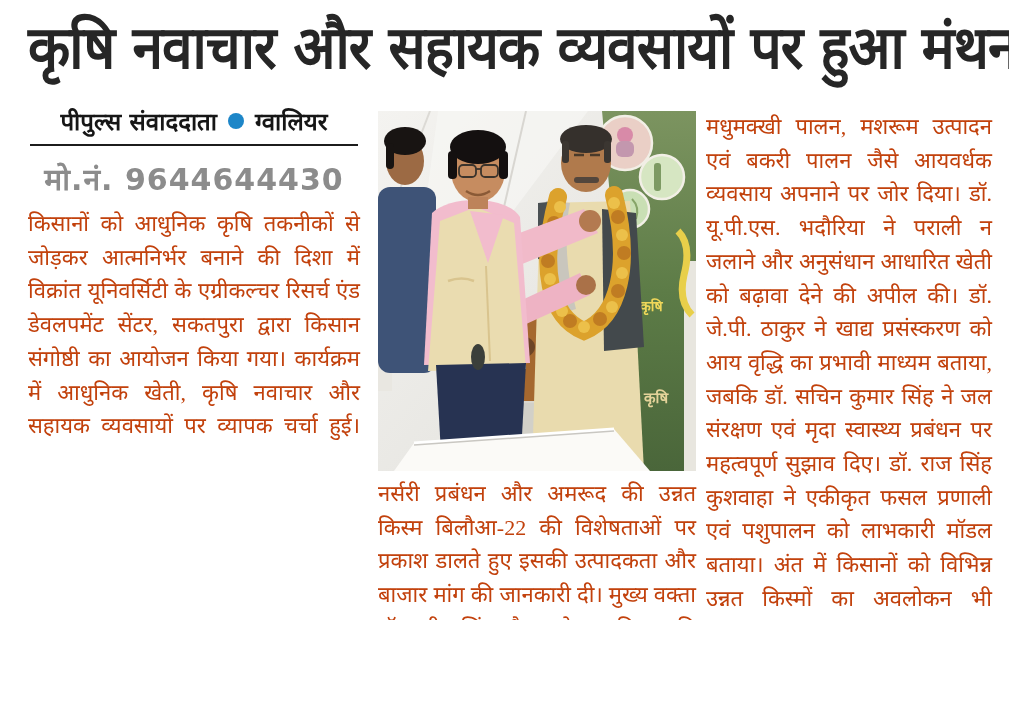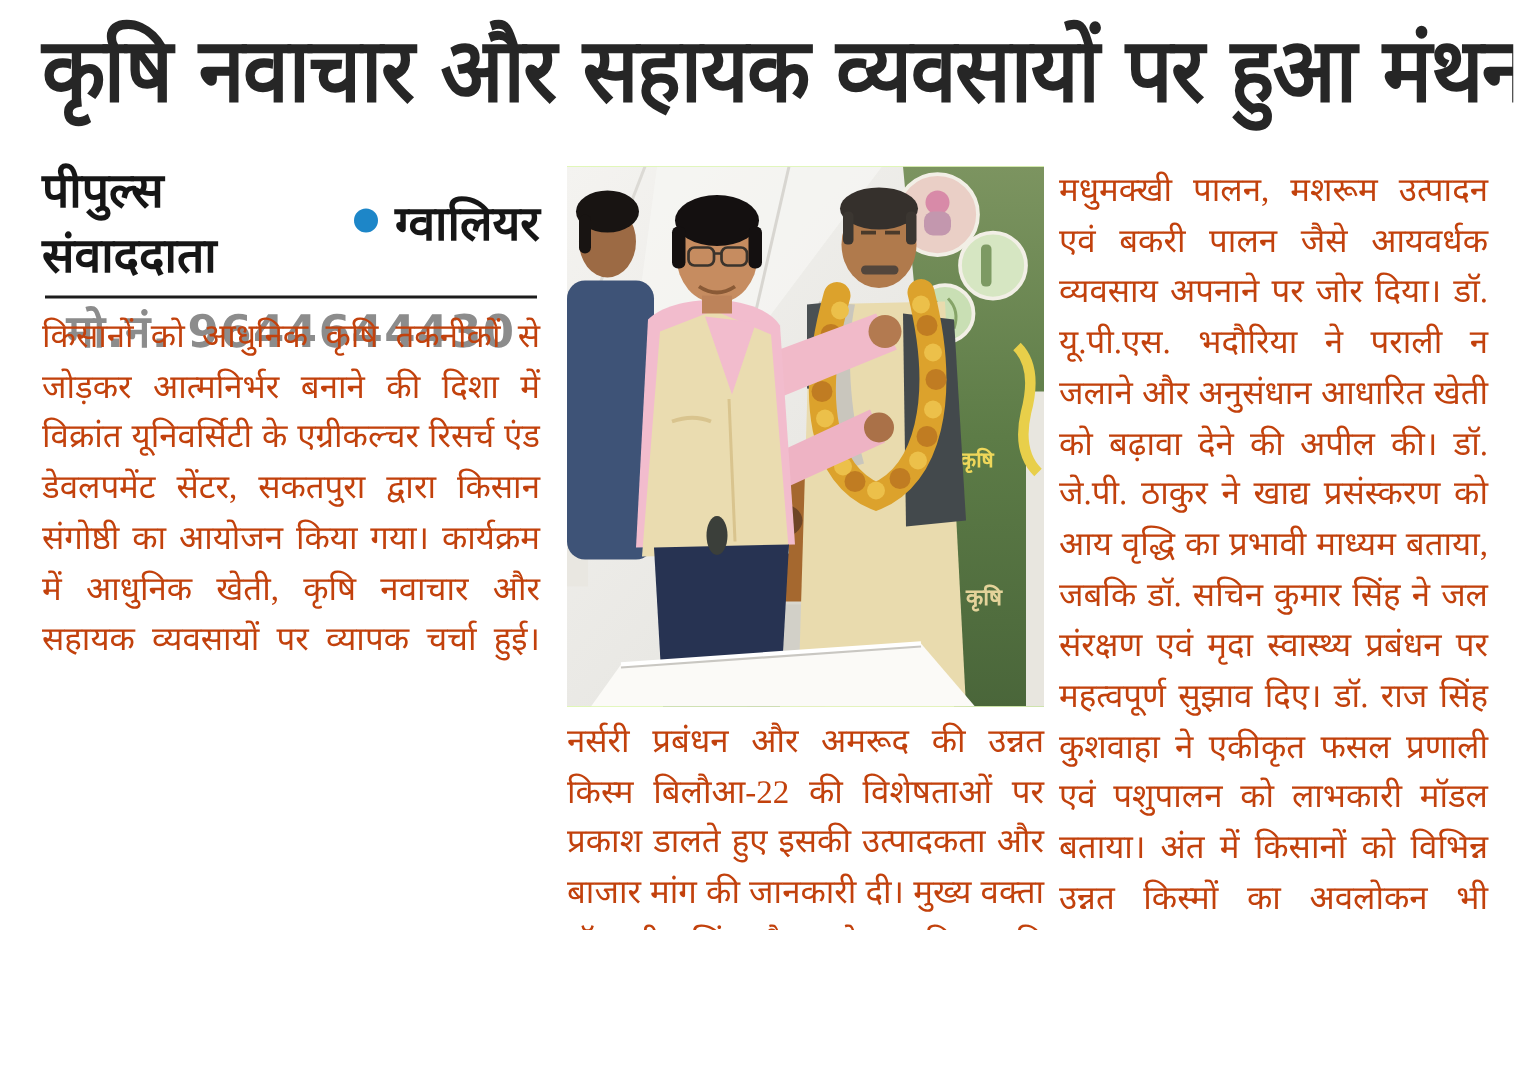--- a/index.html
+++ b/index.html
@@ -15,27 +15,27 @@
     position:absolute;left:28px;right:10px;top:6px;
     font-size:55px;line-height:76px;font-weight:700;
     color:#262626;text-align:center;letter-spacing:-1px;
     font-family:"DejaVu Sans","Liberation Sans",sans-serif;
     white-space:nowrap;
     transform:scaleY(1.08);transform-origin:top center;
   }
   .byline-block{position:absolute;left:28px;top:104px;width:332px;}
   .byline-row{
     display:flex;align-items:center;justify-content:center;gap:11px;
-    font-size:32px;font-weight:700;color:#161616;
+    font-size:24px;font-weight:700;color:#161616;
     font-family:"DejaVu Sans","Liberation Sans",sans-serif;
   }
   .byline-dot{width:16px;height:16px;border-radius:50%;flex:0 0 auto;}
   .byline-rule{border:none;border-top:2.5px solid #1c1c1c;margin:7px 2px 0 2px;}
   .byline-phone{
-    margin-top:0;text-align:center;
+    margin-top:12px;text-align:center;
     font-size:30px;font-weight:700;letter-spacing:1px;
     font-family:"DejaVu Sans","Liberation Sans",sans-serif;
   }
   .col{
     position:absolute;
     font-size:22px;line-height:33.7px;
     text-align:justify;text-align-last:justify;
     color:#c2410c;
     font-family:"Liberation Serif","DejaVu Sans",serif;
   }

